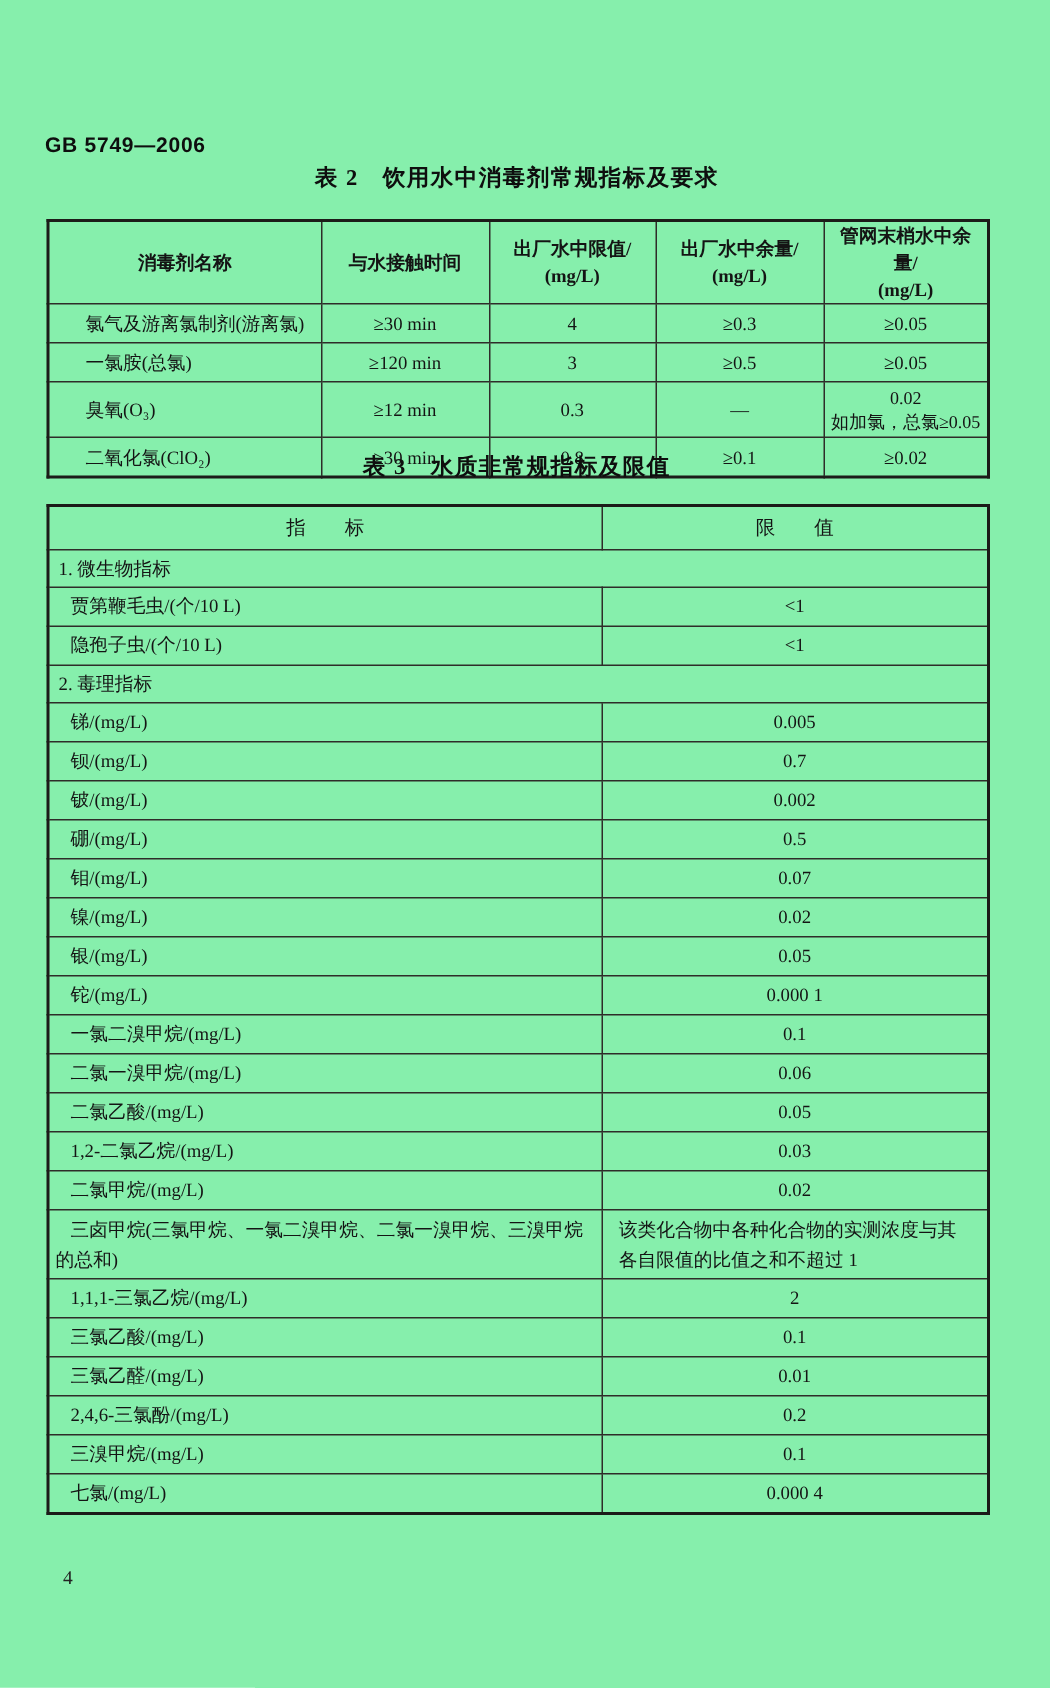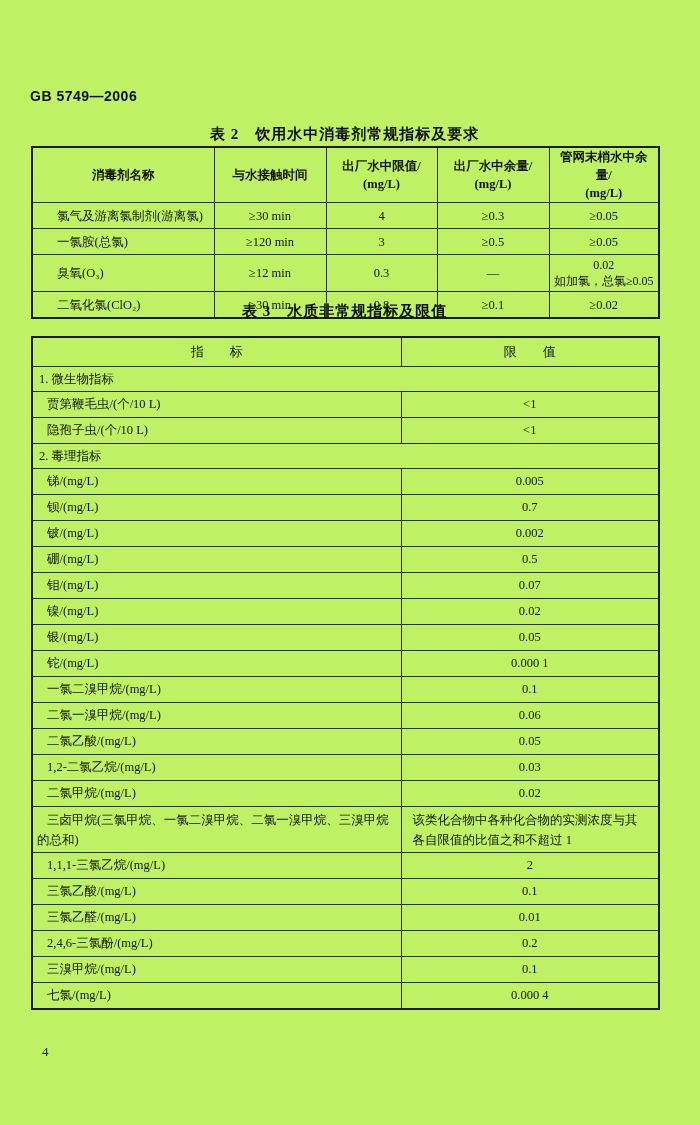--- a/index.html
+++ b/index.html
@@ -3,33 +3,33 @@
 <meta charset="utf-8">
 <style>
   html,body{margin:0;padding:0;}
   body{
     width:700px;height:1125px;
     background:#ffffff;
     font-family:"Liberation Serif","DejaVu Serif",serif;
     color:#111;
     -webkit-font-smoothing:antialiased;
   }
-  .page{position:relative;width:700px;height:1125px;background:#bef264;overflow:hidden;}
+  .page{position:relative;width:700px;height:1125px;background:#86efac;overflow:hidden;}
 
   .doc-code{
     position:absolute;left:30px;top:88px;
     font-family:"Liberation Sans","DejaVu Sans",sans-serif;
     font-weight:700;font-size:14px;letter-spacing:0.5px;color:#0e0e0e;
   }
 
   .tbl-title{
     position:absolute;left:31px;width:627px;text-align:center;
     font-size:15px;font-weight:700;color:#0e0e0e;letter-spacing:1px;
   }
-  #t2-title{top:125px;}
+  #t2-title{top:109px;}
   #t3-title{top:302px;}
 
   table{
     border-collapse:collapse;table-layout:fixed;background:transparent;
     position:absolute;left:31px;
   }
   #table2{top:146px;width:627px;}
   #table3{top:336px;width:627px;}
 
   td,th{

